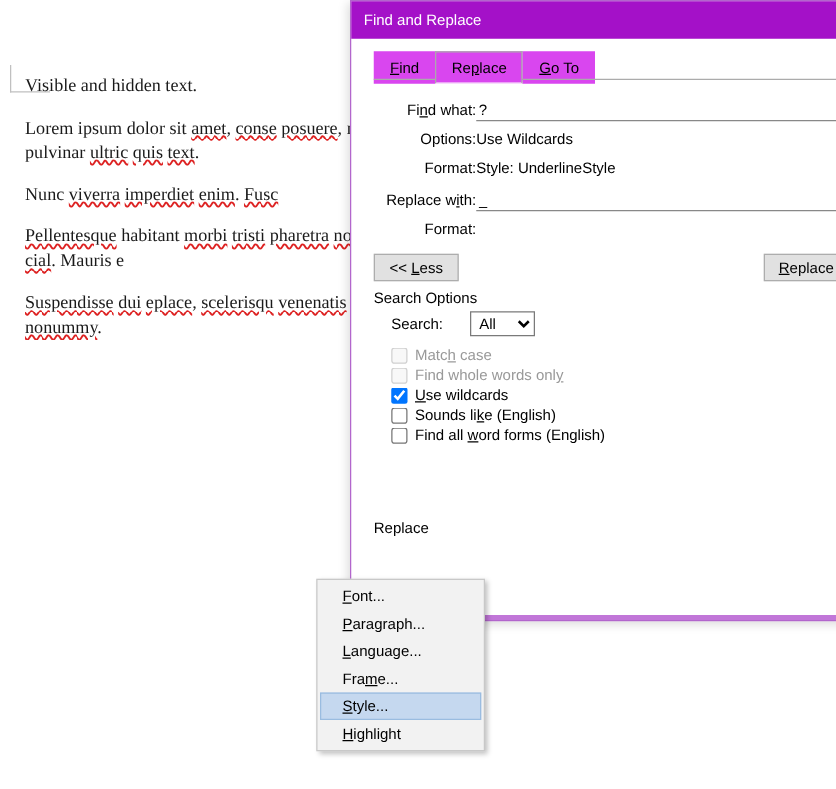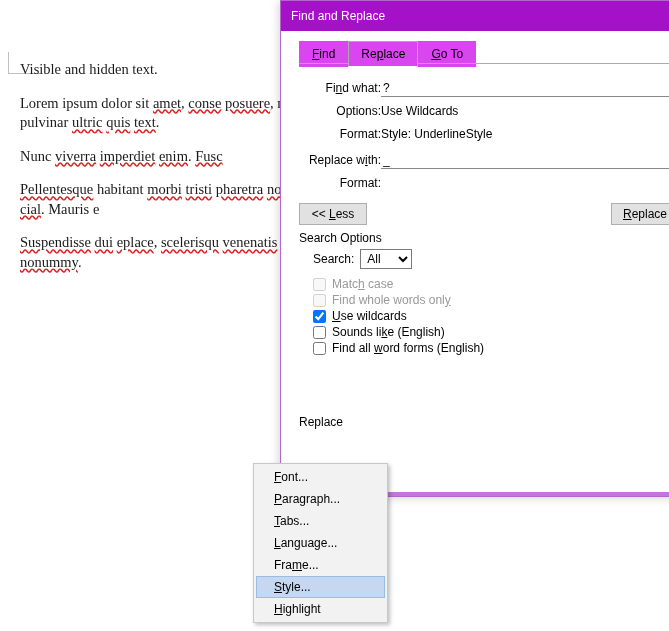--- a/index.html
+++ b/index.html
@@ -107,20 +107,21 @@
   }
   .btn.disabled { color: #888; }
   .group-label { margin: 4px 0 4px 0; }
   .search-row { display: flex; align-items: center; gap: 6px; margin: 2px 0 8px 14px; }
   select.dd {
     border: 1px solid #7a7a7a;
     font-size: 12px;
     padding: 1px 2px;
     width: 52px;
     background: #fff;
+    margin-left: 16px;
   }
   .opt { display: flex; align-items: flex-end; gap: 6px; margin: 2px 0 2px 14px; color: #000; }
   .opt.disabled { color: #999; }
   .opt input[type=checkbox] { margin: 0; width: 13px; height: 13px; }
   .right-checks { position: absolute; right: 2px; top: 266px; display: flex; flex-direction: column; gap: 2px; }
   .right-checks input { width: 13px; height: 13px; }
 
   .section-line { margin: 60px -18px 0 -18px; }
   .replace-footer { padding: 0 0 0 0; }
   .footer-btns { display: flex; gap: 8px; margin: 4px 0 0 14px; align-items: center; }
@@ -253,18 +254,17 @@
     <div class="replace-footer">
       <div class="group-label">Replace</div>
     </div>
   </div>
   <div class="dialog-bottom-border"></div>
 </div>
 
 <div class="context-menu">
   <div class="menu-item"><span class="u">F</span>ont...</div>
   <div class="menu-item"><span class="u">P</span>aragraph...</div>
-  <div class="menu-item"><span class="u">T</span>abs...</div>
   <div class="menu-item"><span class="u">L</span>anguage...</div>
   <div class="menu-item">Fra<span class="u">m</span>e...</div>
   <div class="menu-item hover"><span class="u">S</span>tyle...</div>
   <div class="menu-item"><span class="u">H</span>ighlight</div>
 </div>
 
 </body></html>

